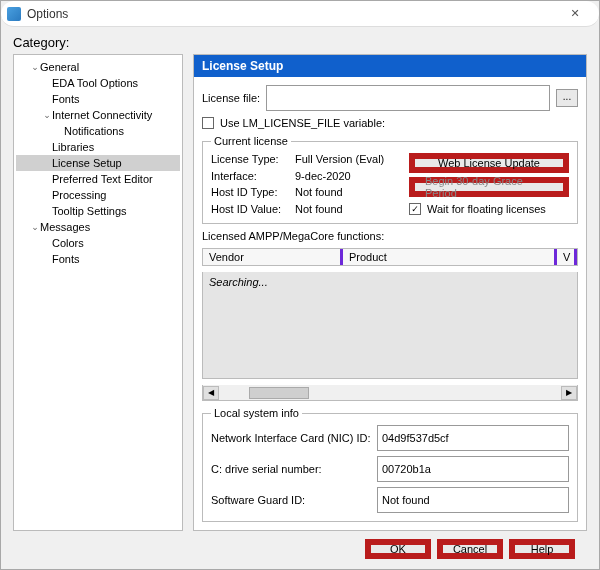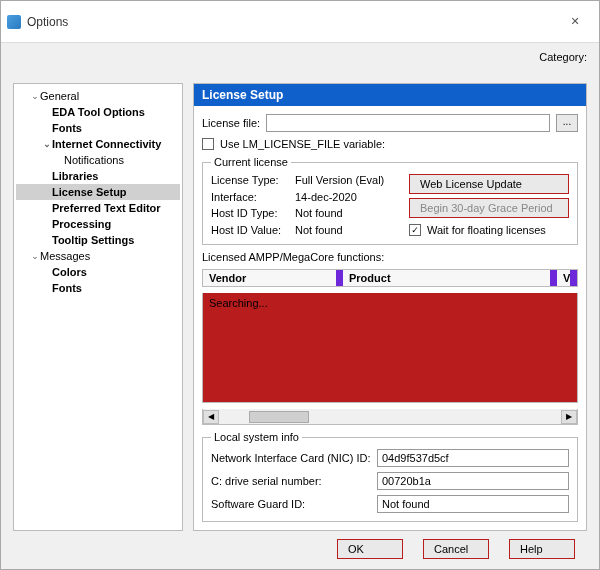--- a/index.html
+++ b/index.html
@@ -1,56 +1,56 @@
 <!DOCTYPE html>
 <html><head>
 <meta charset="utf-8">
 <style>
   * { box-sizing: border-box; font-family: 'Segoe UI', Tahoma, sans-serif; font-size: 11px; }
   body { margin: 0; background: #fff; }
   .window { width: 600px; height: 570px; border: 1px solid #a8a8a8; display: flex; flex-direction: column; background: #f0f0f0; }
-  .titlebar { height: 42px; background: #fff; display: flex; align-items: center; padding: 0 6px; border-bottom: 1px solid #ddd; }
+  .titlebar { height: 26px; background: #fff; display: flex; align-items: center; padding: 0 6px; border-bottom: 1px solid #ddd; border-radius: 13px; }
   .titlebar .ico { width: 14px; height: 14px; background: linear-gradient(135deg,#4aa0e0,#2a7ac0); margin-right: 6px; border-radius: 2px; }
   .titlebar .title { flex: 1; font-size: 12px; color: #333; }
   .closebtn { width: 36px; height: 20px; display: flex; align-items: center; justify-content: center; color: #555; }
   .body { flex: 1; display: flex; flex-direction: column; padding: 8px 12px 10px 12px; overflow: hidden; }
-  .cat-label { font-size: 11px; margin-bottom: 20px; text-align: right; }
+  .cat-label { font-size: 13px; margin-bottom: 4px; }
   .split { flex: 1; display: flex; gap: 10px; overflow: hidden; }
   .tree { width: 170px; border: 1px solid #bbb; background: #fff; padding: 4px 2px; overflow: auto; }
   .tree-item { display: flex; align-items: center; height: 16px; line-height: 16px; padding-left: 2px; white-space: nowrap; cursor: default; }
   .tree-item.sel { background: #d0d0d0; }
   .tw { width: 10px; display: inline-block; text-align: center; color: #666; font-size: 9px; }
   .ind1 { padding-left: 14px; }
-  .ind2 { padding-left: 26px; font-weight: bold; }
+  .ind2 { padding-left: 26px; }
   .ind3 { padding-left: 38px; }
   .panel { flex: 1; border: 1px solid #bbb; background: #fff; display: flex; flex-direction: column; overflow: hidden; }
   .panel-title { background: #1060cc; color: #fff; font-weight: bold; padding: 4px 8px; font-size: 12px; }
   .panel-body { flex: 1; padding: 8px; display: flex; flex-direction: column; gap: 6px; overflow: hidden; }
   .row { display: flex; align-items: center; gap: 6px; }
   .lbl { white-space: nowrap; }
-  input[type=text] { border: 1px solid #999; height: 18px; padding: 0 4px; background: #fff; }
+  input[type=text] { border: 1px solid #999; height: 18px; padding: 12px 4px; background: #fff; }
   .browse { width: 22px; height: 18px; border: 1px solid #999; background: #e9e9e9; text-align: center; line-height: 14px; font-size: 10px; }
   .chk { width: 12px; height: 12px; border: 1px solid #666; display: inline-flex; align-items: center; justify-content: center; font-size: 9px; background: #fff; }
   fieldset { border: 1px solid #bbb; padding: 6px 8px 8px 8px; margin: 0; }
   legend { padding: 0 3px; }
   .grid2 { display: grid; grid-template-columns: 78px 1fr; row-gap: 4px; column-gap: 6px; align-items: center; }
-  .btn { height: 20px; border: 1px solid #b91c1c; background: #e9e9e9; display: flex; align-items: center; padding: 0 10px; }
+  .btn { height: 20px; border: 6px solid #b91c1c; background: #e9e9e9; display: flex; align-items: center; justify-content: center; padding: 0 10px; }
   .btn.disabled { color: #888; }
   .curlic { display: flex; gap: 20px; }
   .curlic-left { flex: 1; }
   .curlic-right { width: 160px; display: flex; flex-direction: column; gap: 4px; }
   .listhdr { display: flex; border: 1px solid #bbb; background: #f7f7f7; height: 18px; }
-  .listhdr div { border-right: 7px solid #6d28d9; padding: 2px 6px; font-weight: bold; }
-  .listbox { flex: 1; border: 1px solid #bbb; border-top: none; background: #b91c1c; padding: 4px 6px; overflow: hidden; position: relative; }
+  .listhdr div { border-right: 3px solid #6d28d9; padding: 2px 6px; }
+  .listbox { flex: 1; border: 1px solid #bbb; border-top: none; background: #e5e5e5; padding: 4px 6px; overflow: hidden; position: relative; font-style: italic; }
   .hscroll { height: 16px; border: 1px solid #bbb; border-top: none; background: #f0f0f0; display: flex; align-items: center; }
   .hscroll .arrow { width: 16px; height: 14px; border: 1px solid #bbb; background: #e0e0e0; display: flex; align-items: center; justify-content: center; font-size: 8px; }
   .hscroll .track { flex: 1; position: relative; height: 14px; }
   .hscroll .thumb { position: absolute; left: 30px; width: 60px; height: 12px; top: 1px; background: #cfcfcf; border: 1px solid #aaa; }
   .sysinfo { display: grid; grid-template-columns: 160px 1fr; row-gap: 5px; column-gap: 6px; align-items: center; }
-  .dlg-buttons { display: flex; justify-content: flex-end; gap: 20px; padding: 8px 12px 0 12px; }
+  .dlg-buttons { display: flex; justify-content: flex-end; gap: 6px; padding: 8px 12px 0 12px; }
   .dlg-buttons .btn { width: 66px; }
 </style>
 </head>
 <body>
 
 <div class="window">
   <div class="titlebar">
     <div class="ico"></div>
     <div class="title">Options</div>
     <div class="closebtn">
@@ -132,21 +132,21 @@
             <span class="lbl">Use LM_LICENSE_FILE variable:</span>
           </div>
 
           <fieldset>
             <legend>Current license</legend>
             <div class="curlic">
               <div class="curlic-left grid2">
                 <span>License Type:</span>
                 <span>Full Version (Eval)</span>
                 <span>Interface:</span>
-                <span>14-dec-2020</span>
+                <span>9-dec-2020</span>
                 <span>Host ID Type:</span>
                 <span>Not found</span>
                 <span>Host ID Value:</span>
                 <span>Not found</span>
               </div>
               <div class="curlic-right">
                 <div class="btn">
                     <span>Web License Update</span>
                   </div>
                 <div class="btn disabled">

